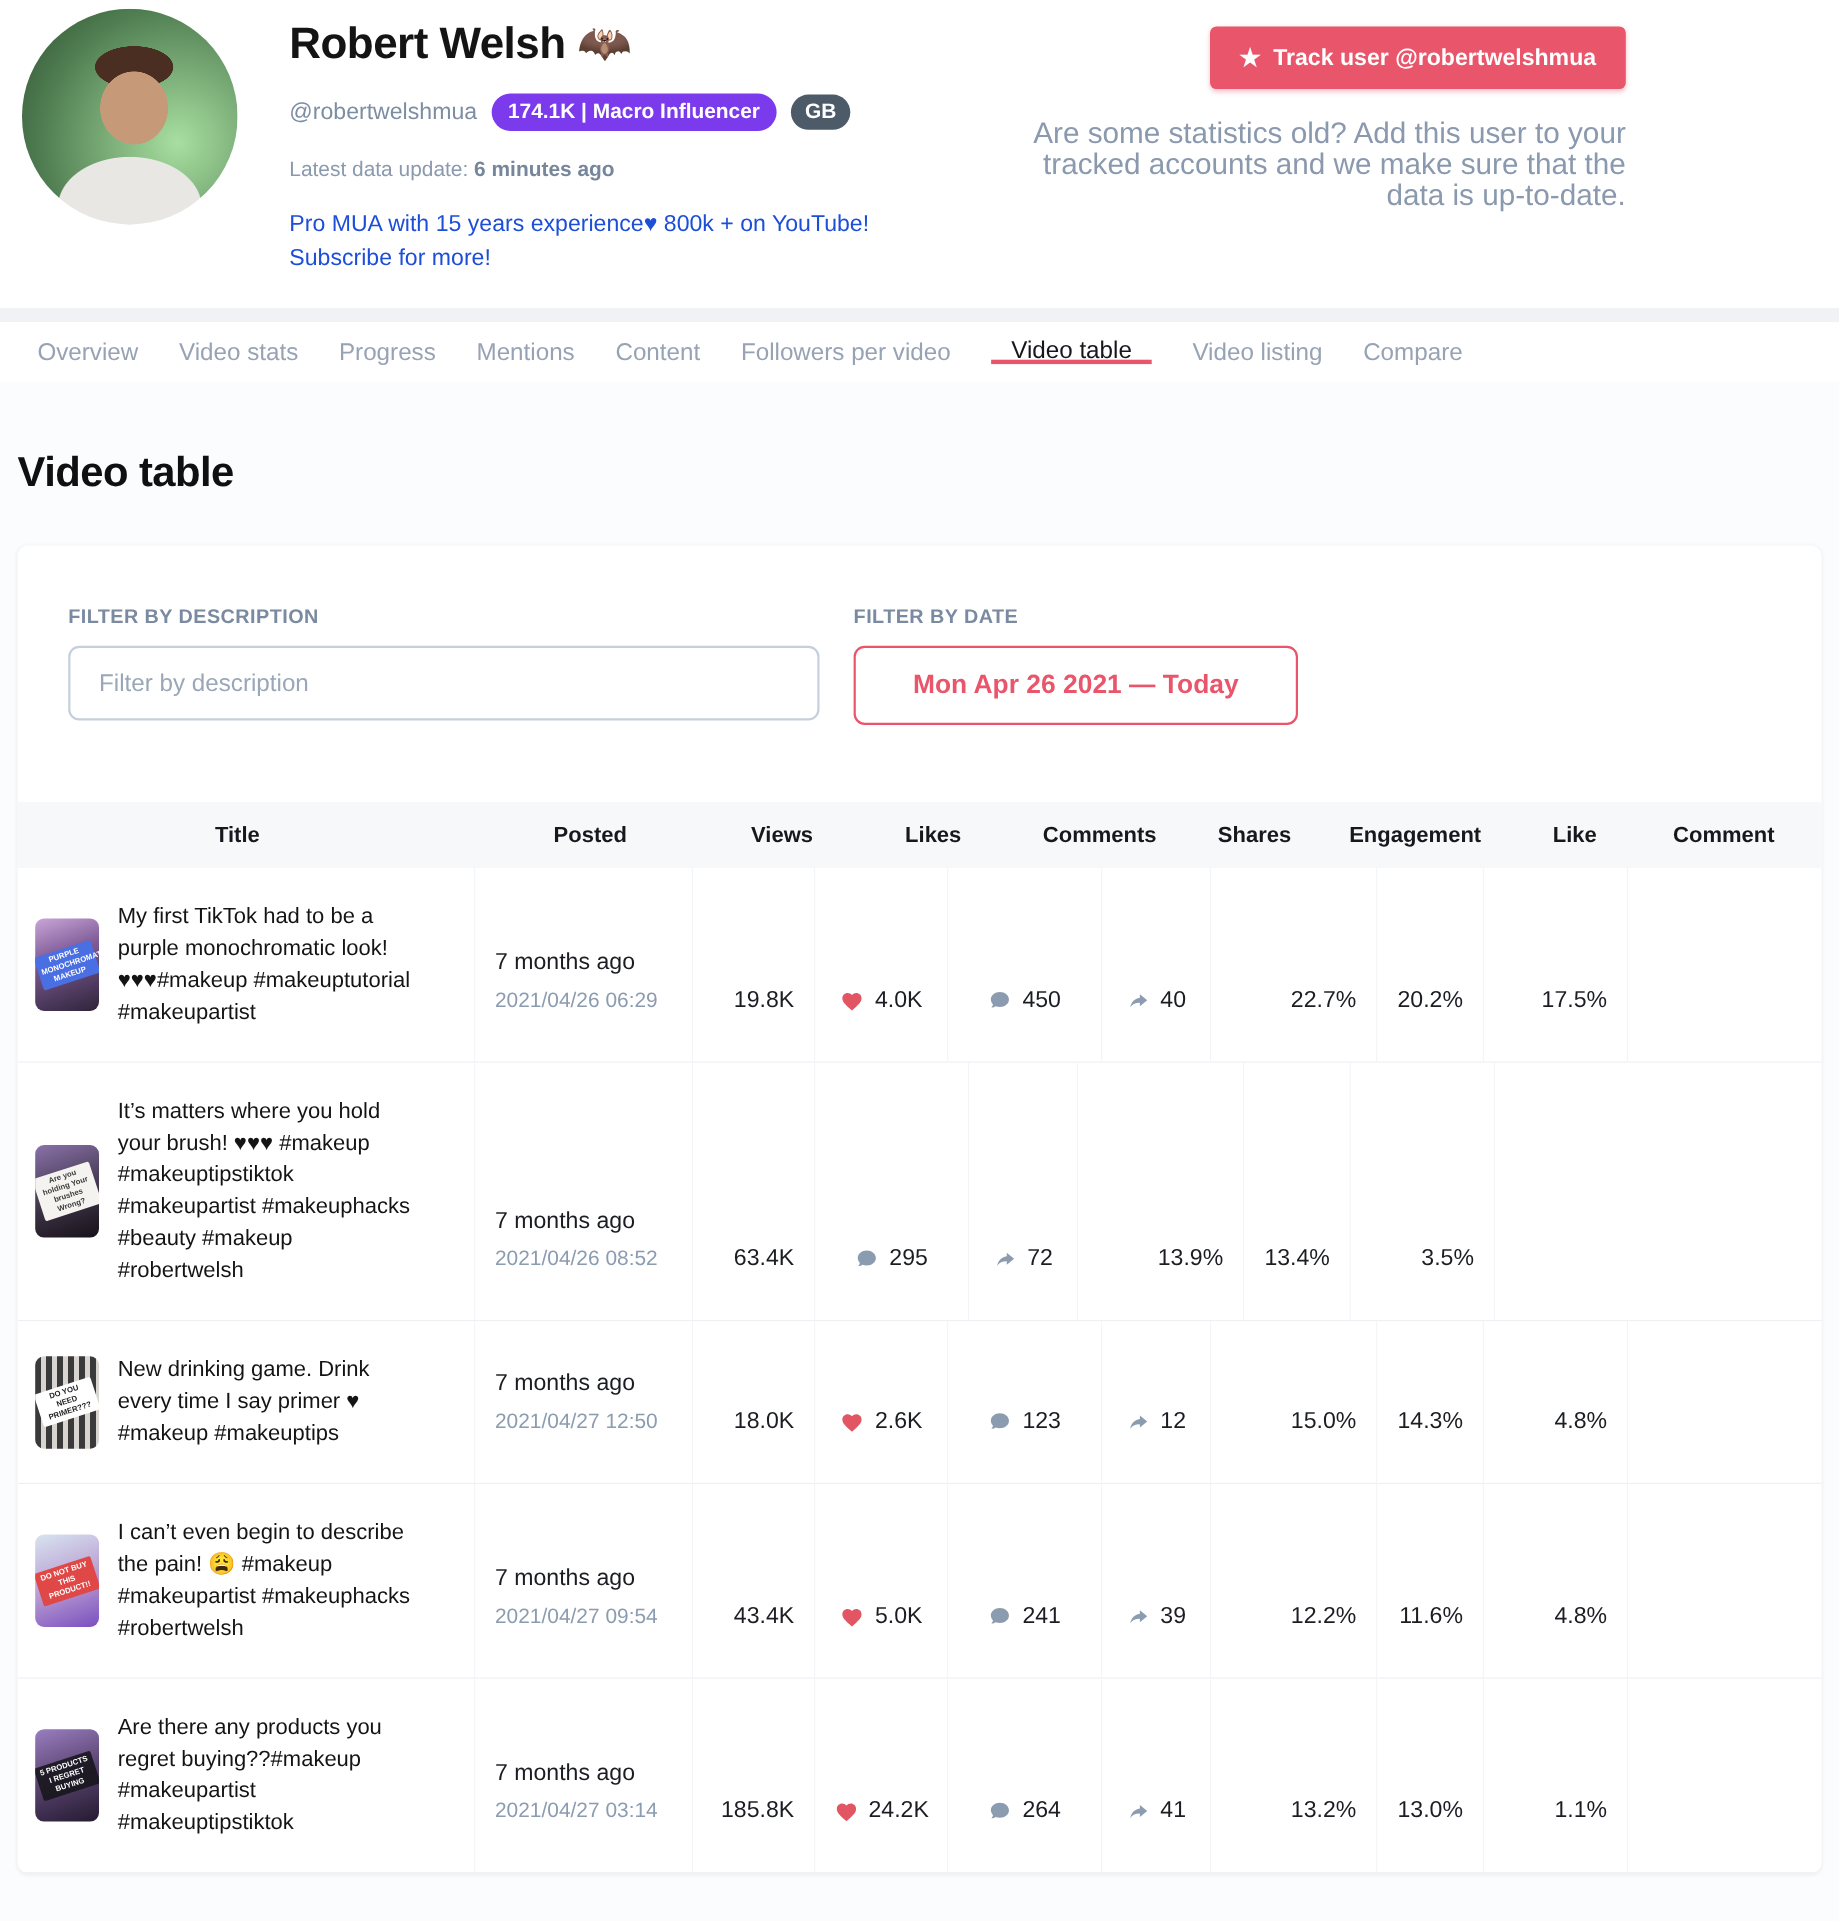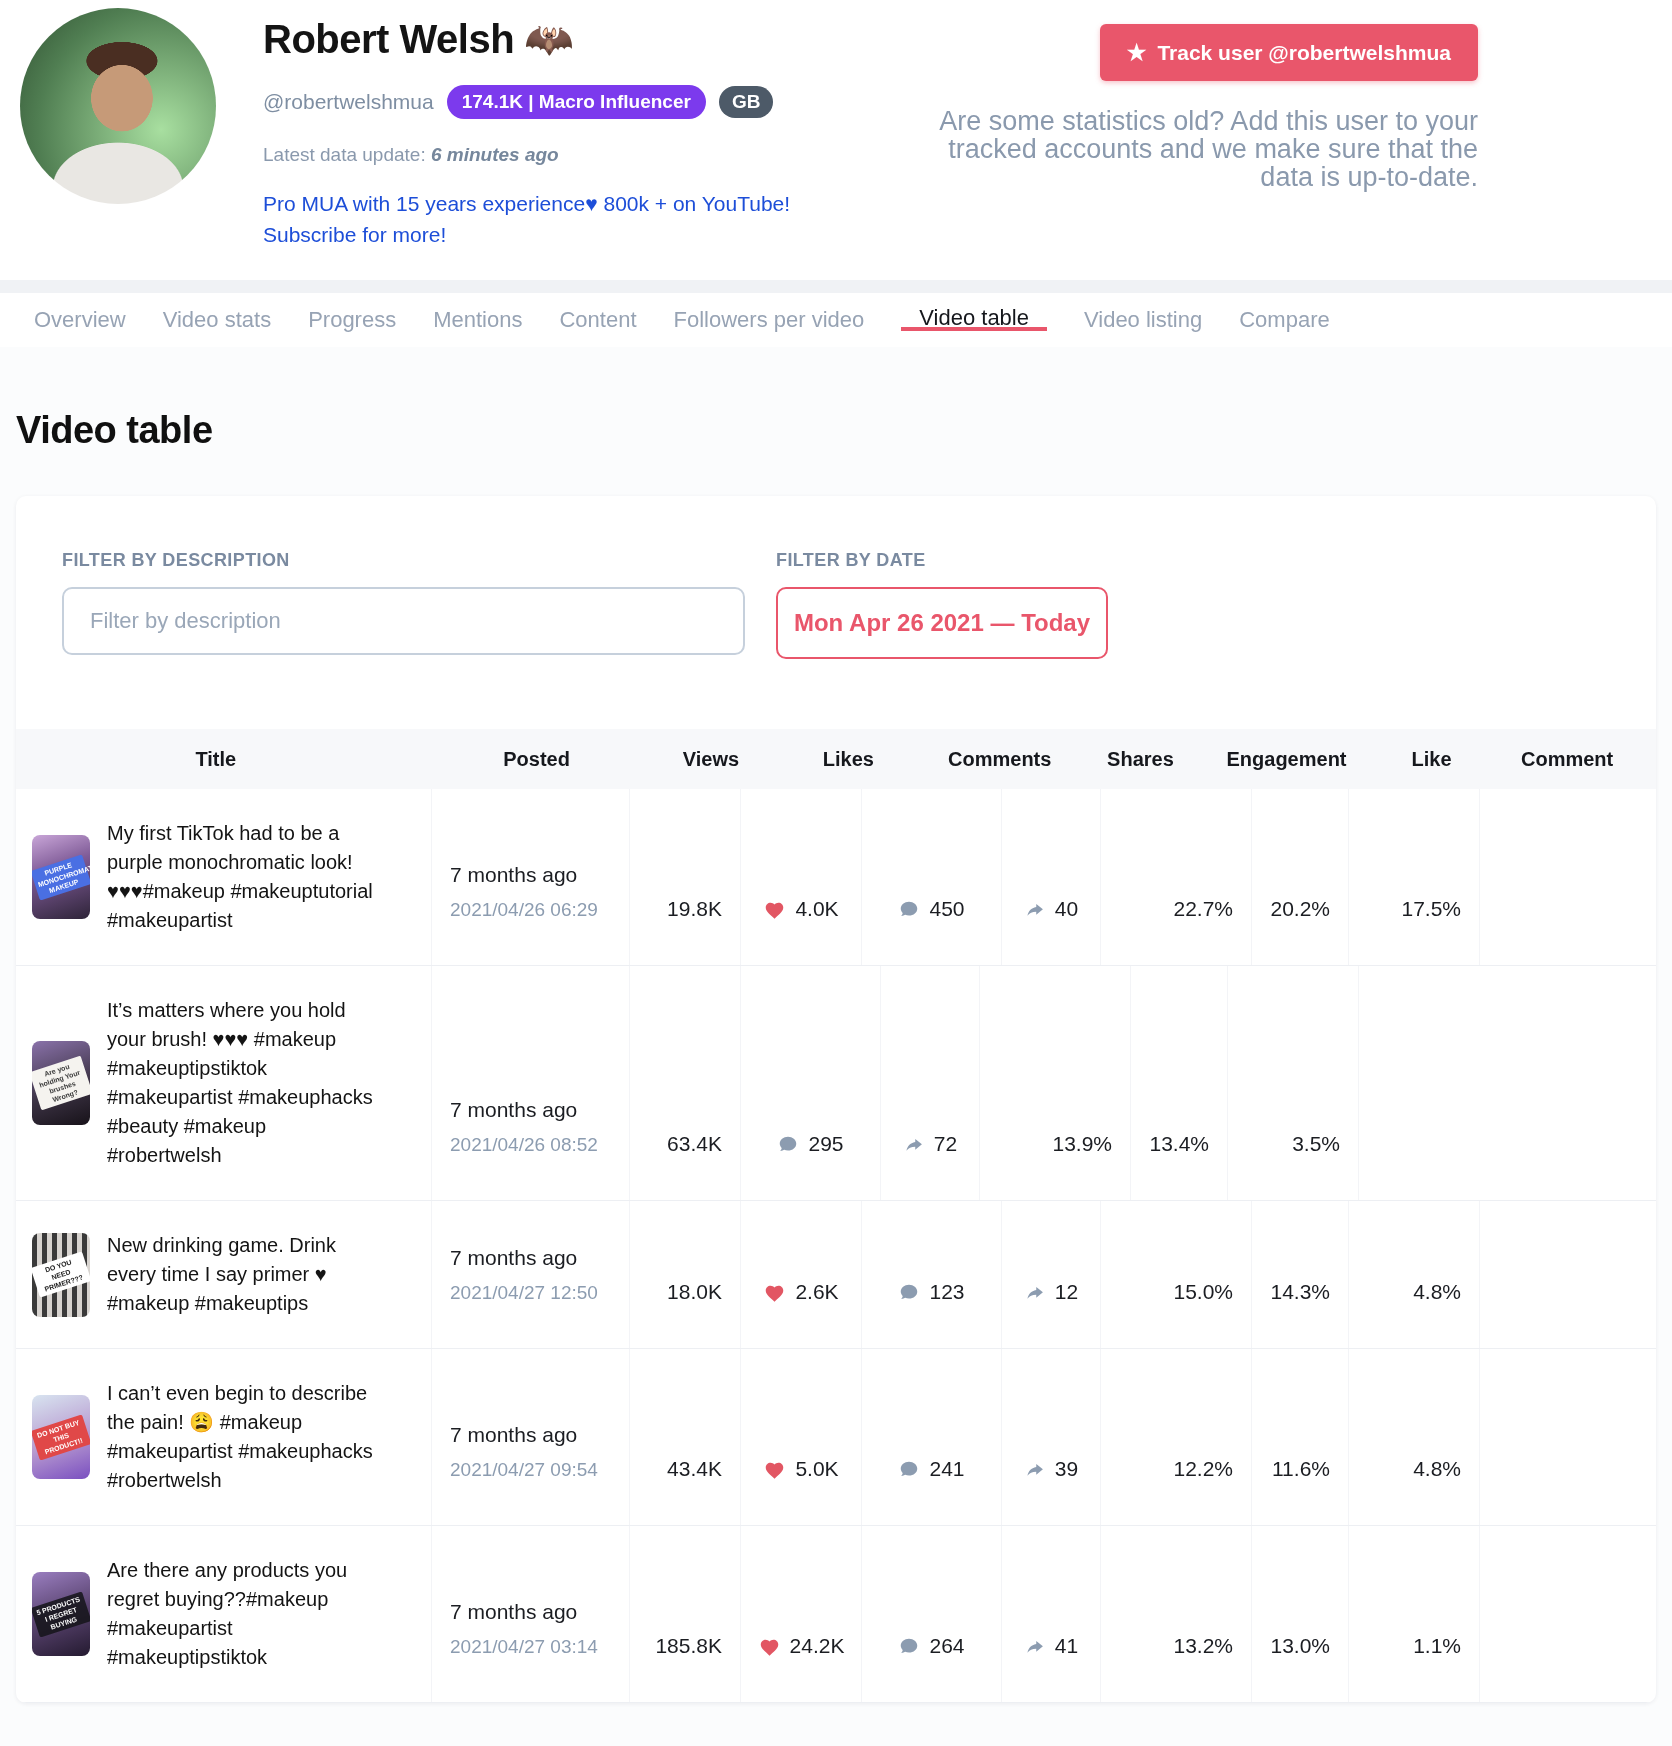--- a/index.html
+++ b/index.html
@@ -15,21 +15,21 @@
       radial-gradient(30% 16% at 52% 27%, #4a2e22 0 60%, rgba(0,0,0,0) 61%),
       radial-gradient(circle at 72% 62%, #a8dfa0, #507e52 66%, #2f4f31 100%);
   }
   .h-info { margin-left:47px; padding-top:2px; }
   .h-name { font-size:40px; font-weight:800; letter-spacing:-0.5px; color:#141414; margin-top:6px; }
   .h-meta { display:flex; align-items:center; gap:13px; margin-top:22px; }
   .h-username { font-size:21px; color:#7e8ea2; }
   .badge-purple { background:#7c3aed; color:#fff; font-size:19px; font-weight:700; padding:6px 15px; border-radius:18px; }
   .badge-country { background:#4d5a68; color:#fff; font-size:19px; font-weight:700; padding:5px 13px; border-radius:16px; }
   .h-update { margin-top:25px; font-size:19px; color:#8a99ad; }
-  .h-update .upd-strong { font-weight:700; color:#76879c;font-style:italic; }
+  .h-update .upd-strong { font-weight:700; color:#76879c; }
   .h-bio { margin-top:22px; font-size:21px; line-height:31px; color:#1d4ed8; max-width:565px; }
   .h-right { position:absolute; top:24px; right:194px; width:545px; text-align:right; }
   .track-btn { display:inline-flex; align-items:center; gap:11px; background:#e9566b; color:#fff;
     font-family:inherit; font-size:21px; font-weight:700; border:none; border-radius:6px;
     height:57px; padding:0 27px; cursor:pointer; box-shadow:0 2px 5px rgba(233,86,107,.35); }
   .star { font-size:22px; line-height:1; }
   .track-hint { margin-top:26px; font-size:27px; line-height:28px; color:#8a99ad; text-align:right; }
 
   .strip { height:13px; background:#f0f2f5; }
 
@@ -42,21 +42,21 @@
   .content { background:#fbfcfd; padding:0 16px 60px; }
   .page-title { font-size:38px; font-weight:800; color:#101010; padding:62px 0 44px; letter-spacing:-0.5px; }
   .card { background:#fff; border-radius:10px; box-shadow:0 1px 4px rgba(25,35,60,.07); padding-top:54px; overflow:hidden; }
 
   .filters { display:flex; padding:0 46px; }
   .f-desc { width:714px; }
   .f-label { font-size:18px; font-weight:700; color:#7a8aa0; letter-spacing:.4px; margin-bottom:16px; }
   .f-input { width:683px; height:68px; border:2px solid #c6d0dc; border-radius:10px; font-family:inherit;
     font-size:22px; color:#333; padding:0 26px; outline:none; }
   .f-input::placeholder { color:#9aa7b8; }
-  .f-date-btn { width:332px; height:72px; border:2px solid #e9566b; border-radius:10px; background:#fff;
+  .f-date-btn { width:404px; height:72px; border:2px solid #e9566b; border-radius:10px; background:#fff;
     color:#e9566b; font-family:inherit; font-size:24px; font-weight:700; cursor:pointer; }
 
   
   .vtable { margin-top:70px; width:100%; }
   .thead { display:flex; background:#f7f8fa; height:60px;gap:26px; }
   .thead .td { border-right:none; justify-content:center; align-items:center; padding:0; font-weight:700; font-size:20px; color:#16181d; }
   .tr { display:flex; border-bottom:1px solid #edeff3; }
   .td { display:flex; border-right:1px solid #f3f4f7; }
   .c-title   { width:416px; padding:30px 0 30px 16px; gap:17px; align-items:center; }
   .c-posted  { width:198px; padding:0 0 44px 18px; flex-direction:column; justify-content:flex-end; }

